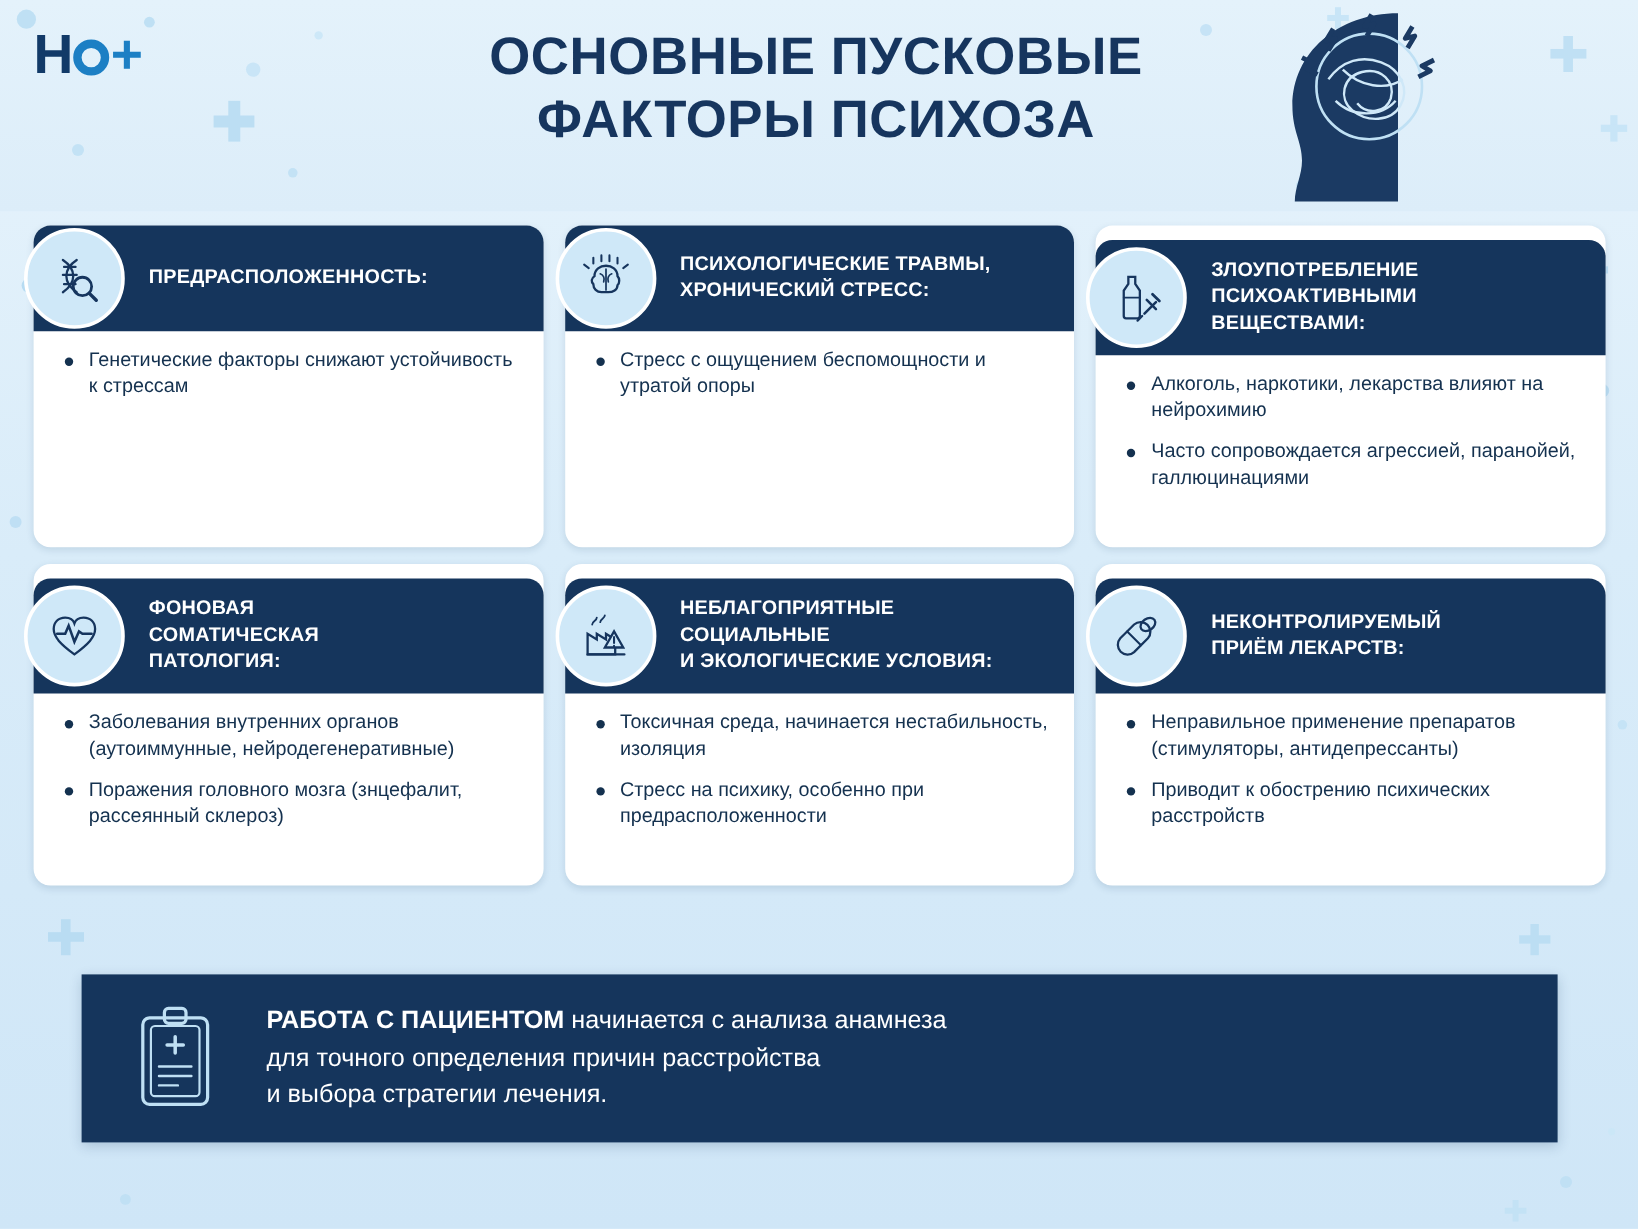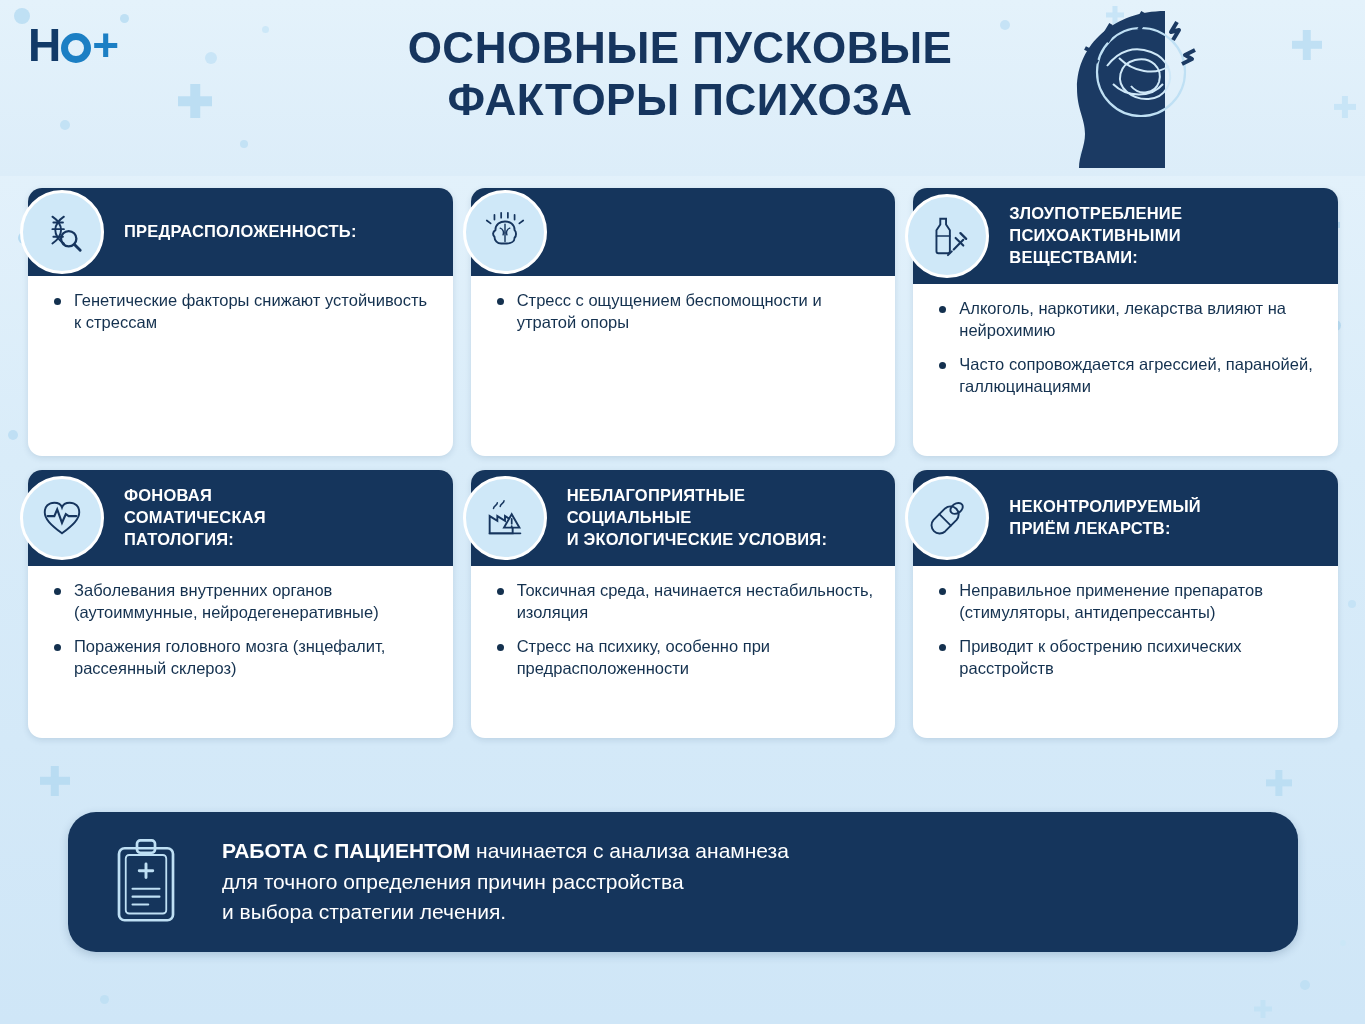--- a/index.html
+++ b/index.html
@@ -73,21 +73,21 @@
     min-height: 268px;
   }
   .card-head {
     position: relative;
     background: #15355c;
     border-radius: 14px 14px 0 0;
     min-height: 88px;
     display: flex; align-items: center;
     padding: 10px 16px 10px 96px;
   }
-  .card-head.tall { min-height: 96px; }
+  .card-head.tall { min-height: 96px; margin-top: 12px; }
   .card-title {
     color: #ffffff; font-size: 16.5px; font-weight: bold; line-height: 1.32;
     letter-spacing: .2px;
     white-space: pre-line;
   }
   .badge {
     position: absolute; left: -8px; top: 50%; transform: translateY(-50%);
     width: 84px; height: 84px; border-radius: 50%;
     background: #cfe8f8; border: 3px solid #ffffff;
     display: flex; align-items: center; justify-content: center;
@@ -102,21 +102,21 @@
   }
   ul.bullets li::before {
     content: ""; position: absolute; left: 4px; top: 8px;
     width: 7px; height: 7px; border-radius: 50%; background: #14314f;
   }
 
   
   .footer {
     position: absolute; left: 68px; top: 812px;
     width: 1230px; height: 140px;
-    background: #15355c; border-radius: 28px;
+    background: #15355c; border-radius: 0;
     display: flex; align-items: center;
     padding: 0 30px;
     box-shadow: 0 3px 10px rgba(15,50,90,.2);
   }
   .footer-icon { width: 96px; flex: 0 0 96px; display: flex; justify-content: center; }
   .footer-text {
     color: #ffffff; font-size: 21px; line-height: 1.45; margin-left: 28px;
   }
   .footer-text b { font-weight: bold; }
   svg { display: block; }
@@ -208,20 +208,22 @@
     <div class="card">
       <div class="card-head">
         <div class="badge">
           <svg viewBox="0 0 48 48" width="46" height="46" fill="none" stroke="#16355e" stroke-width="2" stroke-linecap="round">
             <path d="M13 11 v-5 M20 9 v-5 M27 9 v-5 M34 11 v-5" stroke-width="1.8"></path>
             <path d="M9 15 l-4 -3 M39 15 l4 -3" stroke-width="1.8"></path>
             <path d="M14 22 c0-6 5-9 10-9 c5 0 10 3 10 9 c2 2 2 6 0 8 c0 4 -4 6 -8 6 h-6 c-4 0 -7 -3 -7 -7 c-2 -2 -2 -5 1 -7z"></path>
             <path d="M24 16 v18 M19 20 c3 1 4 4 3 7 M29 20 c-3 1 -4 4 -3 7" stroke-width="1.5"></path>
           </svg>
         </div>
+        <div class="card-title">ПСИХОЛОГИЧЕСКИЕ ТРАВМЫ,
+ХРОНИЧЕСКИЙ СТРЕСС:</div>
       </div>
       <div class="card-body">
         <ul class="bullets">
           <li>Стресс с ощущением беспомощности и утратой опоры</li>
         </ul>
       </div>
     </div>
 
     <div class="card">
       <div class="card-head tall">

